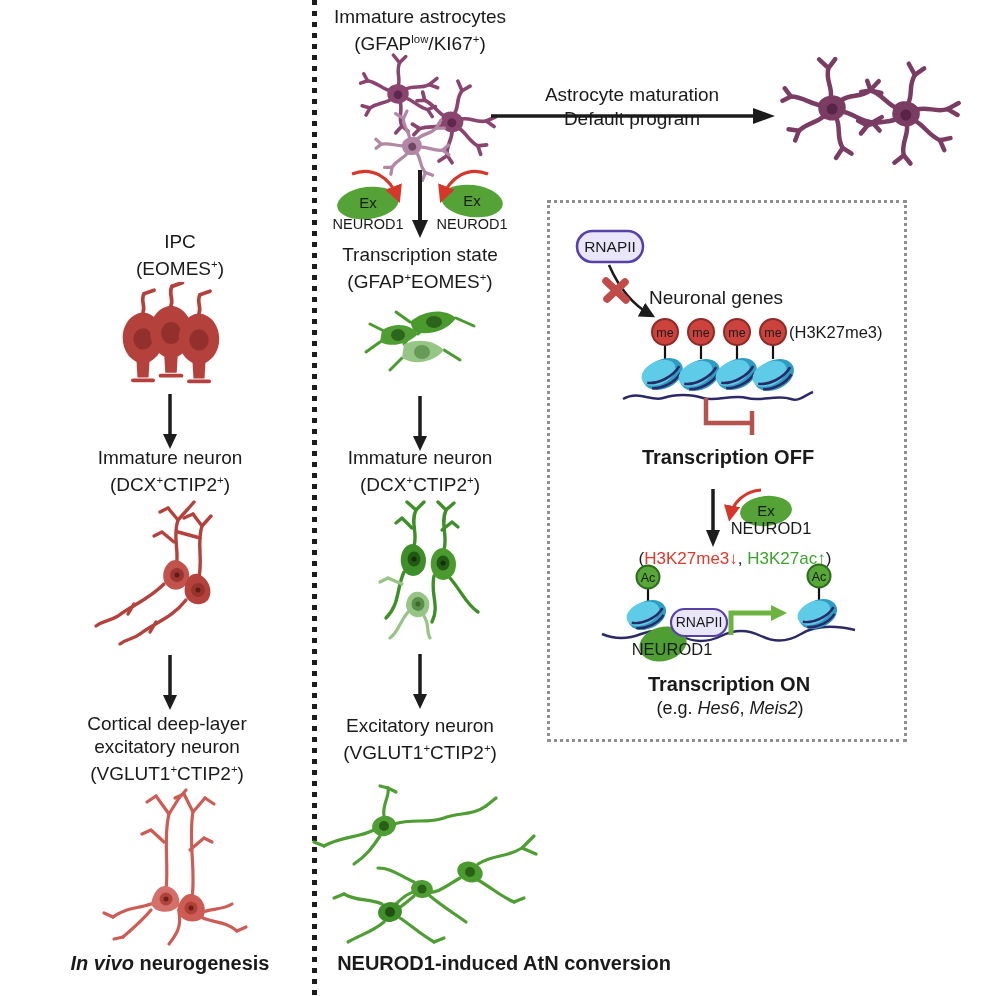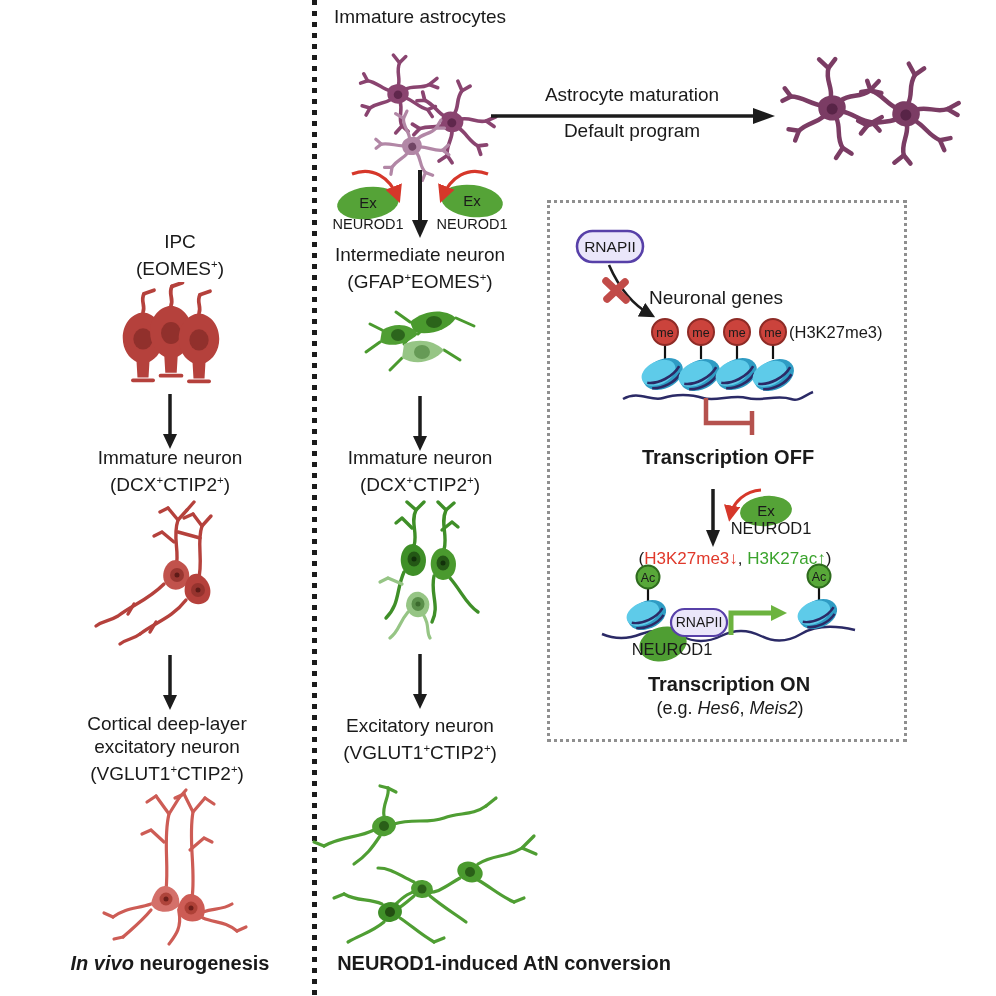--- a/index.html
+++ b/index.html
@@ -55,34 +55,35 @@
         <path d="M-16,8 C-7,13 7,13 16,7" stroke="#2b2a66" stroke-width="2.6" fill="none"></path>
         <path d="M-18,1 C-9,7 8,7 18,0" stroke="#2b2a66" stroke-width="2.6" fill="none"></path>
       </g>
     </defs>
   </svg>
 
   <div class="divider"></div>
 
   <div class="lbl" style="left:420px;top:5px">
     <div><span>Immature astrocytes</span></div>
+    <div><span>(GFAP</span><sup>low</sup><span>/KI67</span><sup>+</sup><span>)</span></div>
   </div>
 
   <svg class="abs" style="left:340px;top:52px" width="160" height="130" viewBox="0 0 160 130">
     <use href="#astroCell" transform="translate(58,42) scale(0.78)" style="color:#8a4470"></use>
     <use href="#astroCell" transform="translate(112,70) scale(0.82) rotate(15)" style="color:#8a4470"></use>
     <use href="#astroCell" transform="translate(72,94) scale(0.72) rotate(-20)" style="color:#b287a6"></use>
   </svg>
 
   <div class="lbl bold" style="left:632px;top:83px"><span>Astrocyte maturation</span></div>
   <svg class="abs" style="left:489px;top:104px" width="300" height="24" viewBox="0 0 300 24">
     <line x1="2" y1="12" x2="266" y2="12" stroke="#1c1c1c" stroke-width="3.6"></line>
     <polygon points="264,4 264,20 286,12" fill="#1c1c1c"></polygon>
   </svg>
-  <div class="lbl" style="left:632px;top:119px"><span>Default program</span></div>
+  <div class="lbl" style="left:632px;top:107px"><span>Default program</span></div>
 
   <svg class="abs" style="left:780px;top:50px" width="185" height="128" viewBox="0 0 185 128">
     <use href="#astroCell" transform="translate(52,58) rotate(-8)" style="color:#7b3c64"></use>
     <use href="#astroCell" transform="translate(126,64) rotate(10)" style="color:#7b3c64"></use>
   </svg>
 
   <svg class="abs" style="left:330px;top:168px" width="180" height="74" viewBox="0 0 180 74">
     <defs>
       <marker id="mred1" viewBox="0 0 10 10" refX="7" refY="5" markerWidth="5.5" markerHeight="5.5" orient="auto">
         <path d="M0,0 L10,5 L0,10 Z" fill="#d6372a"></path>
@@ -96,21 +97,21 @@
     <ellipse cx="142" cy="33" rx="31" ry="16" fill="#55a337" transform="rotate(7 142 33)"></ellipse>
     <path d="M22,6 C42,-2 60,9 68,30" stroke="#d6372a" stroke-width="3.2" fill="none" marker-end="url(#mred1)"></path>
     <path d="M158,6 C138,-2 120,9 112,30" stroke="#d6372a" stroke-width="3.2" fill="none" marker-end="url(#mred1)"></path>
     <text x="38" y="40" text-anchor="middle" font-size="15">Ex</text>
     <text x="142" y="38" text-anchor="middle" font-size="15">Ex</text>
     <text x="38" y="61" text-anchor="middle" font-size="14.5">NEUROD1</text>
     <text x="142" y="61" text-anchor="middle" font-size="14.5">NEUROD1</text>
   </svg>
 
   <div class="lbl" style="left:420px;top:243px">
-    <div><span>Intermediate neuron</span></div>
+    <div><span>Transcription state</span></div>
     <div><span>(GFAP</span><sup>+</sup><span>EOMES</span><sup>+</sup><span>)</span></div>
   </div>
 
   <svg class="abs" style="left:352px;top:300px" width="140" height="92" viewBox="0 0 140 92">
     <g stroke="#4a9a2e" stroke-width="3" stroke-linecap="round" fill="none">
       <path d="M104,18 L122,26 M58,22 L44,12 M62,32 L52,44"></path>
       <path d="M28,42 L14,52 M30,30 L18,24 M66,34 L74,26"></path>
       <path d="M92,50 L108,60 M50,58 L38,70"></path>
     </g>
     <path d="M58,22 C72,10 92,8 104,18 C96,30 78,36 62,32 Z" fill="#4a9a2e"></path>

